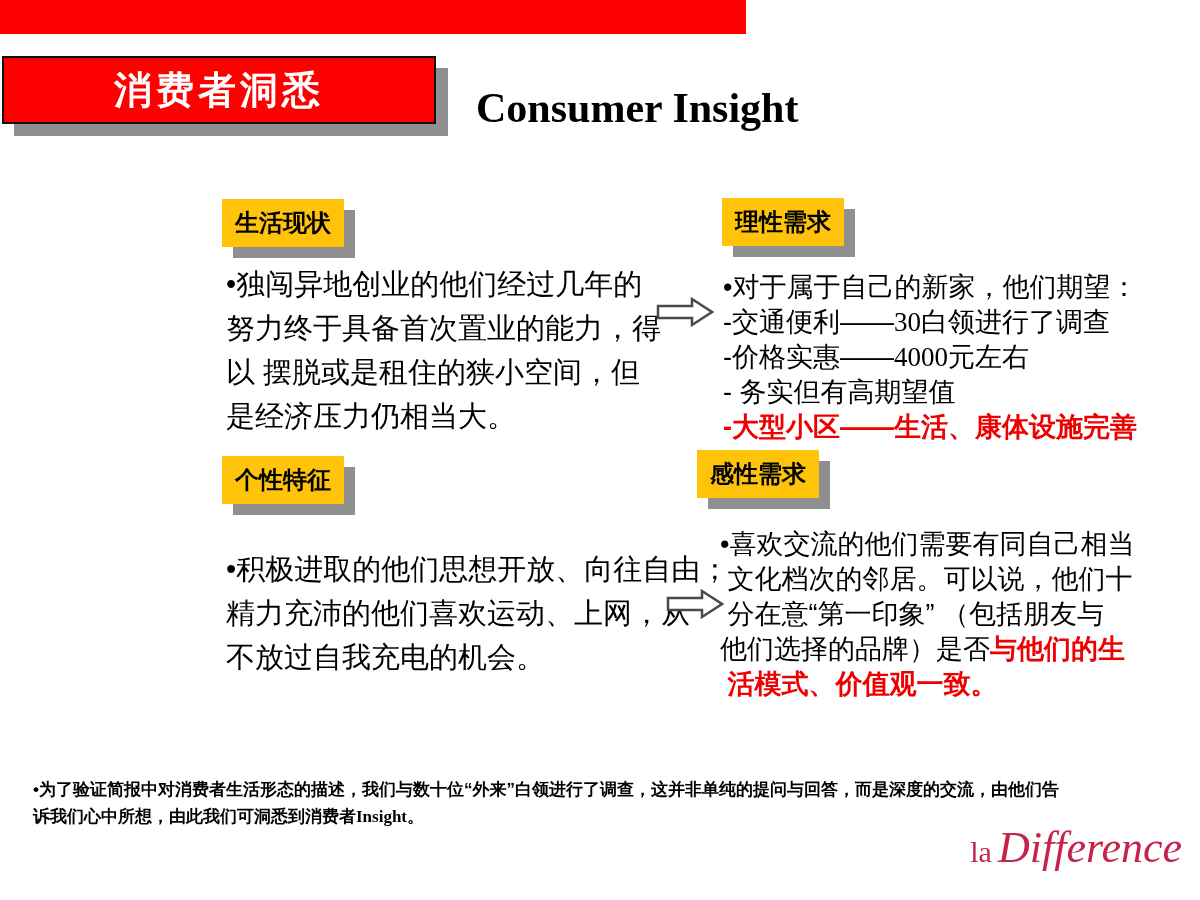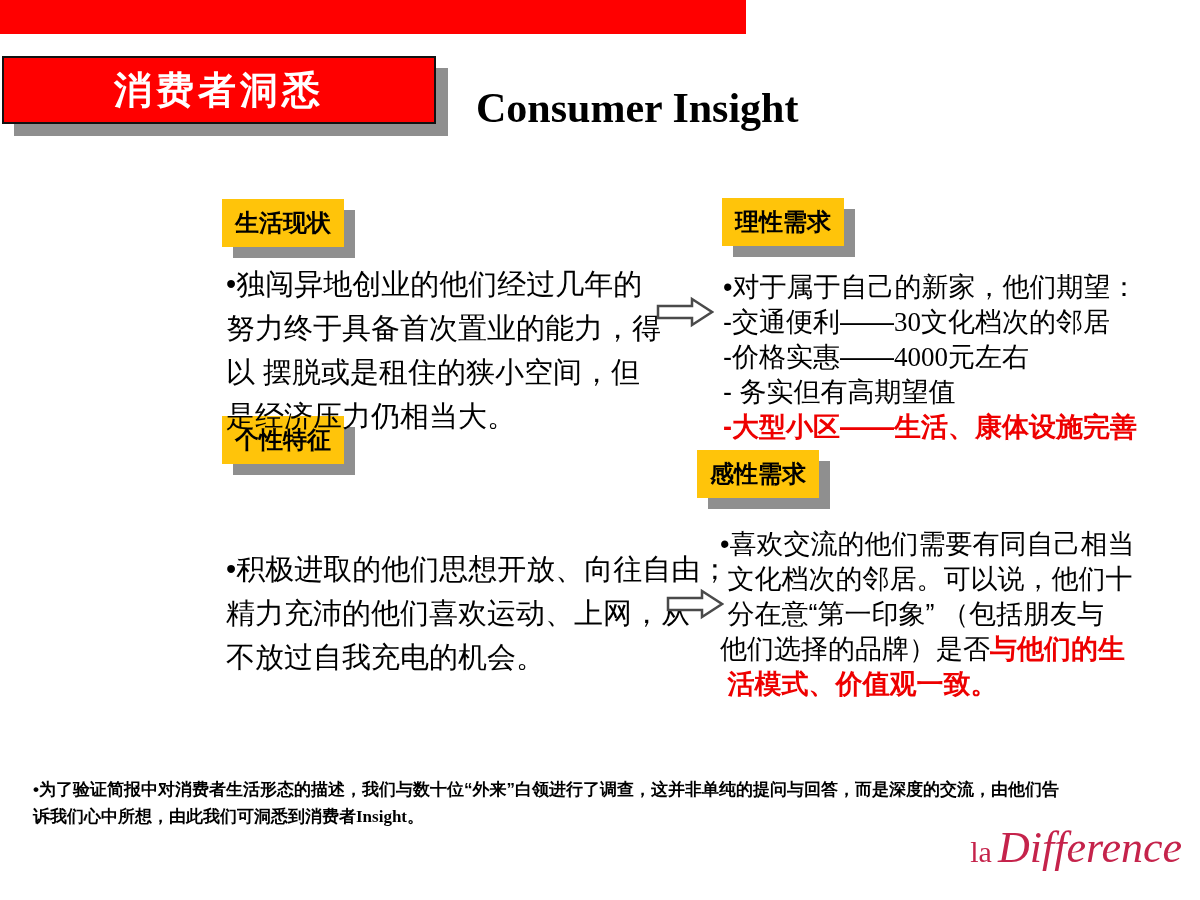--- a/index.html
+++ b/index.html
@@ -22,21 +22,21 @@
     font-family:"Liberation Serif", serif;font-size:42px;font-weight:700;color:#000;
   }
   
   .tag{
     position:absolute;width:122px;height:48px;background:var(--yellow_fill);
     box-shadow:11px 11px 0 var(--shadow_gray);
     font-size:24px;font-weight:700;color:#000;text-align:center;line-height:48px;
   }
   .tag-life{left:222px;top:199px;}
   .tag-rational{left:722px;top:198px;}
-  .tag-personality{left:222px;top:416px;}
+  .tag-personality{left:222px;top:456px;}
   .tag-emotional{left:697px;top:450px;}
   
   .para{position:absolute;}
   .tline{white-space:pre;}
   .para-left1{left:226px;top:262px;font-size:29px;line-height:44px;}
   .para-left2{left:226px;top:547px;font-size:29px;line-height:44px;}
   .para-right1{left:723px;top:270px;font-size:27px;line-height:35px;}
   .para-right2{left:720px;top:527px;font-size:27px;line-height:35px;}
   .para span.red{color:var(--text_red);font-weight:700;}
   .para span.serif, .footer span.serif{font-family:"Liberation Serif", serif;}
@@ -72,21 +72,21 @@
   <div class="tag tag-emotional">感性需求</div>
 
   <div class="para para-left1">
       <div class="tline"><span>•独闯异地创业的他们经过几年的</span></div>
       <div class="tline"><span>努力终于具备首次置业的能力，得</span></div>
       <div class="tline"><span>以 摆脱或是租住的狭小空间，但</span></div>
       <div class="tline"><span>是经济压力仍相当大。</span></div>
     </div>
   <div class="para para-right1">
       <div class="tline"><span>•对于属于自己的新家，他们期望：</span></div>
-      <div class="tline"><span>-交通便利——</span><span class="serif">30</span><span>文化档次的邻居</span></div>
+      <div class="tline"><span>-交通便利——</span><span class="serif">30</span><span>白领进行了调查</span></div>
       <div class="tline"><span>-价格实惠——</span><span class="serif">4000</span><span>元左右</span></div>
       <div class="tline"><span>- 务实但有高期望值</span></div>
       <div class="tline"><span class="red">-大型小区——生活、康体设施完善</span></div>
     </div>
   <div class="para para-left2">
       <div class="tline"><span>•积极进取的他们思想开放、向往自由；</span></div>
       <div class="tline"><span>精力充沛的他们喜欢运动、上网，从</span></div>
       <div class="tline"><span>不放过自我充电的机会。</span></div>
     </div>
   <div class="para para-right2">

